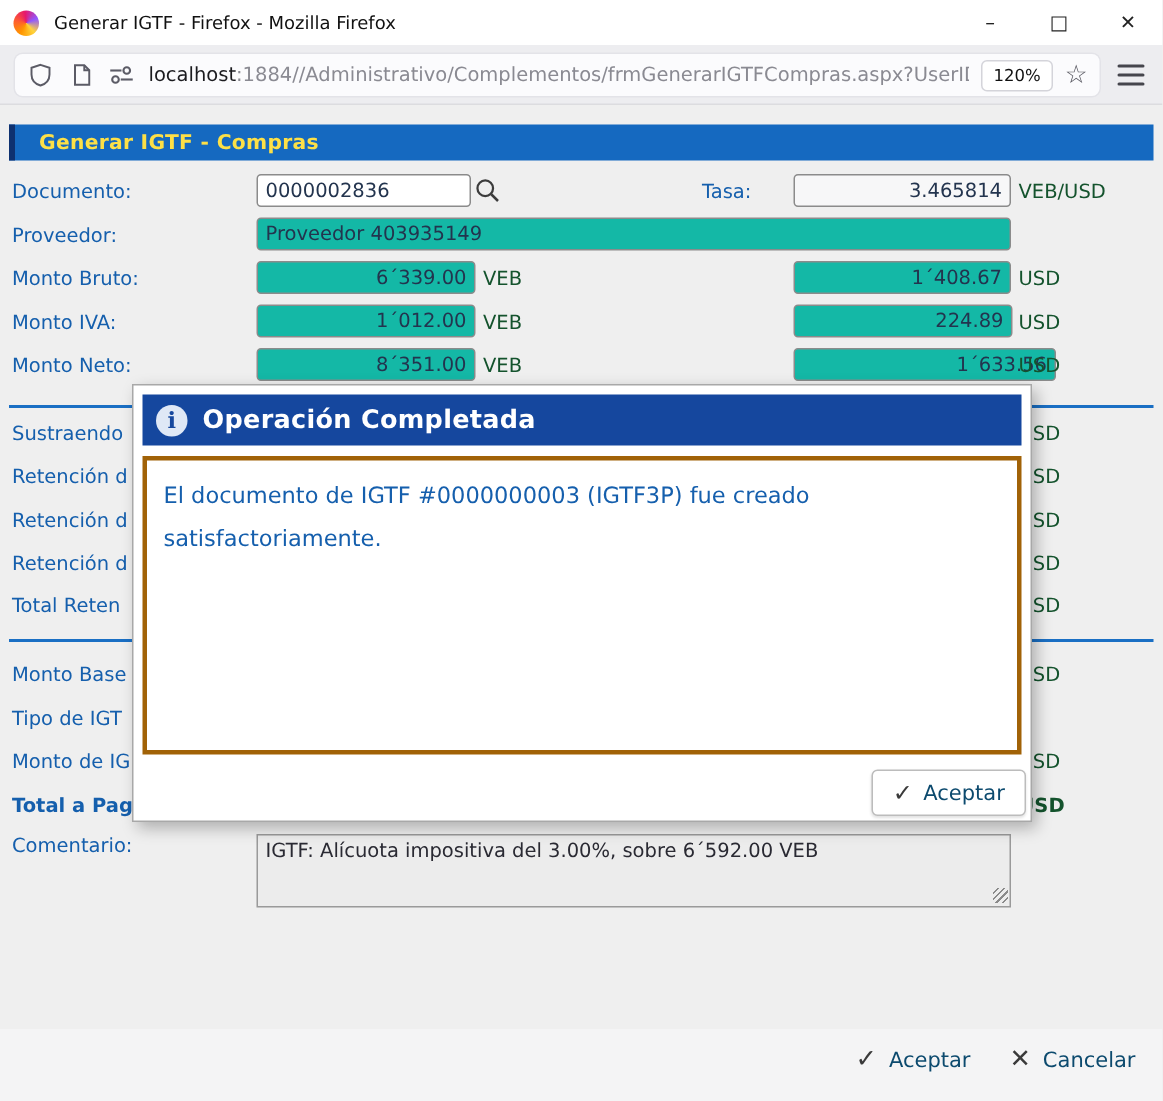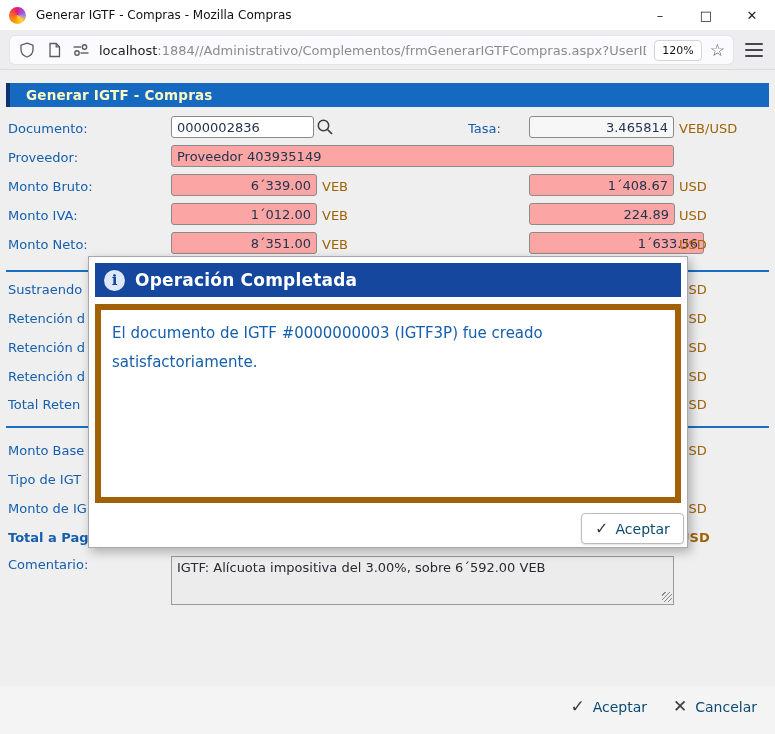--- a/index.html
+++ b/index.html
@@ -24,63 +24,63 @@
   .url-text { flex:1 1 auto; font-size:13px; white-space:nowrap; overflow:hidden; color:#8a8a92; }
   .url-host { color:#1b1b1f; }
   .zoom-badge { flex:0 0 auto; background:#ffffff; border:1px solid #d4d4da; border-radius:4px; font-size:11px; color:#111; padding:3px 7px; margin:0 8px; }
   .star { flex:0 0 auto; font-size:17px; color:#55555e; line-height:1; }
   .hamburger { position:absolute; right:12px; top:13px; width:18px; display:flex; flex-direction:column; gap:4px; }
   .hamburger i { display:block; height:2px; background:#45454c; border-radius:1px; }
 
   
   .page { position:absolute; top:70px; left:0; width:775px; height:664px; background:#efefef; }
   .page-header { position:absolute; left:6px; top:13px; width:763px; height:24px; background:#1569c0; border-left:4px solid #0e3170; display:flex; align-items:center; }
-  .page-header span { color:#fef9c3; font-weight:bold; font-size:13.5px; margin-left:16px; letter-spacing:.2px; }
+  .page-header span { color:#fde047; font-weight:bold; font-size:13.5px; margin-left:16px; letter-spacing:.2px; }
 
   .lbl { position:absolute; left:8px; font-size:13px; color:#155fad; white-space:nowrap; }
-  .unit { position:absolute; font-size:13px; color:#a16207; white-space:nowrap; }
-  .field { position:absolute; height:22px; border:1px solid #8b8b8b; border-radius:3px; font-size:13px; color:#23344e; display:flex; align-items:center; padding:0 5px; background:#fca5a5; overflow:hidden; }
+  .unit { position:absolute; font-size:13px; color:#14532d; white-space:nowrap; }
+  .field { position:absolute; height:22px; border:1px solid #8b8b8b; border-radius:3px; font-size:13px; color:#23344e; display:flex; align-items:center; padding:0 5px; background:#14b8a6; overflow:hidden; }
   .field.white { background:#ffffff; }
   .field.lite { background:#f7f7f8; }
   .field.num { justify-content:flex-end; }
   .divider { position:absolute; left:6px; width:763px; height:2px; background:#1a6fc4; }
   .bold { font-weight:bold; }
 
   .search-btn { position:absolute; left:315px; top:46px; width:20px; height:22px; display:flex; align-items:center; justify-content:center; }
 
   .comment-box { position:absolute; left:171px; top:486px; width:503px; height:49px; background:#ececec; border:1px solid #9a9a9a; font-size:13px; color:#2a2a33; padding:2px 5px; line-height:1.35; overflow:hidden; }
   .resize-grip { position:absolute; right:2px; bottom:2px; width:10px; height:10px;
     background:repeating-linear-gradient(135deg,transparent,transparent 2px,#8a8a8a 2px,#8a8a8a 3px); }
 
   
   .modal { position:absolute; left:88px; top:186px; width:600px; height:292px; background:#ffffff; border:1px solid #a8a8a8; box-shadow:3px 4px 10px rgba(0,0,0,.28); z-index:10; }
   .modal-titlebar { position:absolute; left:6px; top:6px; width:586px; height:34px; background:#15479e; display:flex; align-items:center; }
   .info-icon { width:21px; height:21px; border-radius:50%; background:#dfe8f6; margin-left:9px; display:flex; align-items:center; justify-content:center;
     font-family:"DejaVu Serif","Liberation Serif",serif; font-weight:bold; font-size:15px; color:#15479e; }
   .modal-title { color:#ffffff; font-weight:bold; font-size:17px; margin-left:10px; letter-spacing:.2px; }
-  .modal-body { position:absolute; left:6px; top:47px; width:586px; height:199px; background:#ffffff; border:6px solid #a16207; padding:9px 11px; font-size:15px; color:#155fad; line-height:1.9; }
+  .modal-body { position:absolute; left:6px; top:47px; width:586px; height:199px; background:#ffffff; border:3px solid #a16207; padding:9px 11px; font-size:15px; color:#155fad; line-height:1.9; }
   .modal-accept { position:absolute; left:492px; top:256px; width:103px; height:31px; background:#ffffff; border:1px solid #bcbcbc; border-radius:4px; display:flex; align-items:center; justify-content:center; gap:7px; box-shadow:0 1px 2px rgba(0,0,0,.12); }
   .check-glyph { color:#3a3a3a; font-size:16px; font-weight:bold; line-height:1; }
   .x-glyph { color:#3a3a3a; font-size:15px; font-weight:bold; line-height:1; }
   .btn-label { color:#0c4a6e; font-size:14px; }
 
   
   .footer-bar { position:absolute; left:0; top:616px; width:775px; height:48px; background:#f4f4f5; }
   .footer-actions { position:absolute; right:18px; top:628px; display:flex; gap:26px; }
   .footer-btn { display:flex; align-items:center; gap:8px; }
   .footer-btn .check-glyph, .footer-btn .x-glyph { font-size:17px; }
 </style>
 </head>
 <body>
 
 <div class="window">
 
   <div class="titlebar">
     <span class="ff-icon"></span>
-    <span class="win-title">Generar IGTF - Compras - Mozilla Compras</span>
+    <span class="win-title">Generar IGTF - Firefox - Mozilla Firefox</span>
     <div class="win-controls">
       <span class="win-btn">–</span>
       <span class="win-btn">□</span>
       <span class="win-btn">✕</span>
     </div>
   </div>
 
   <div class="toolbar">
     <div class="urlbar">
       <span class="urlicon">

